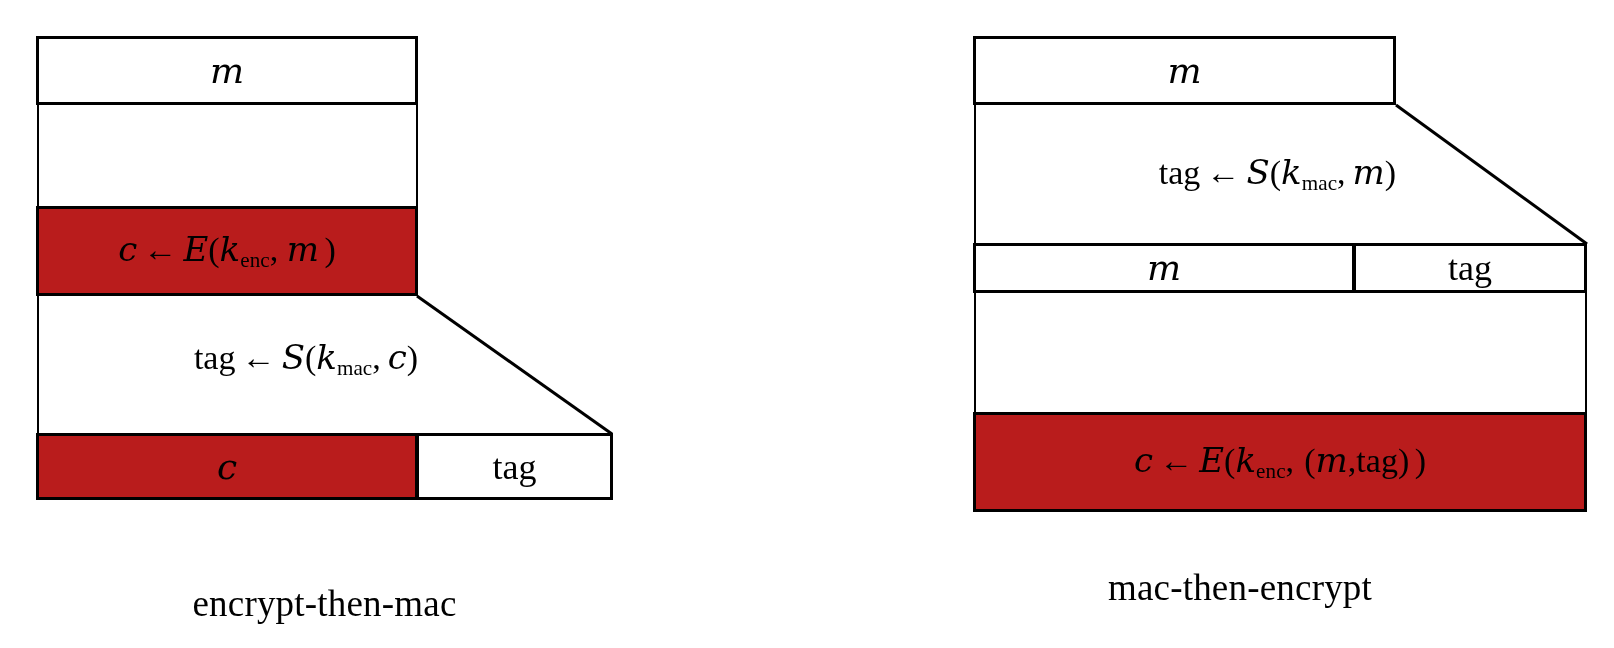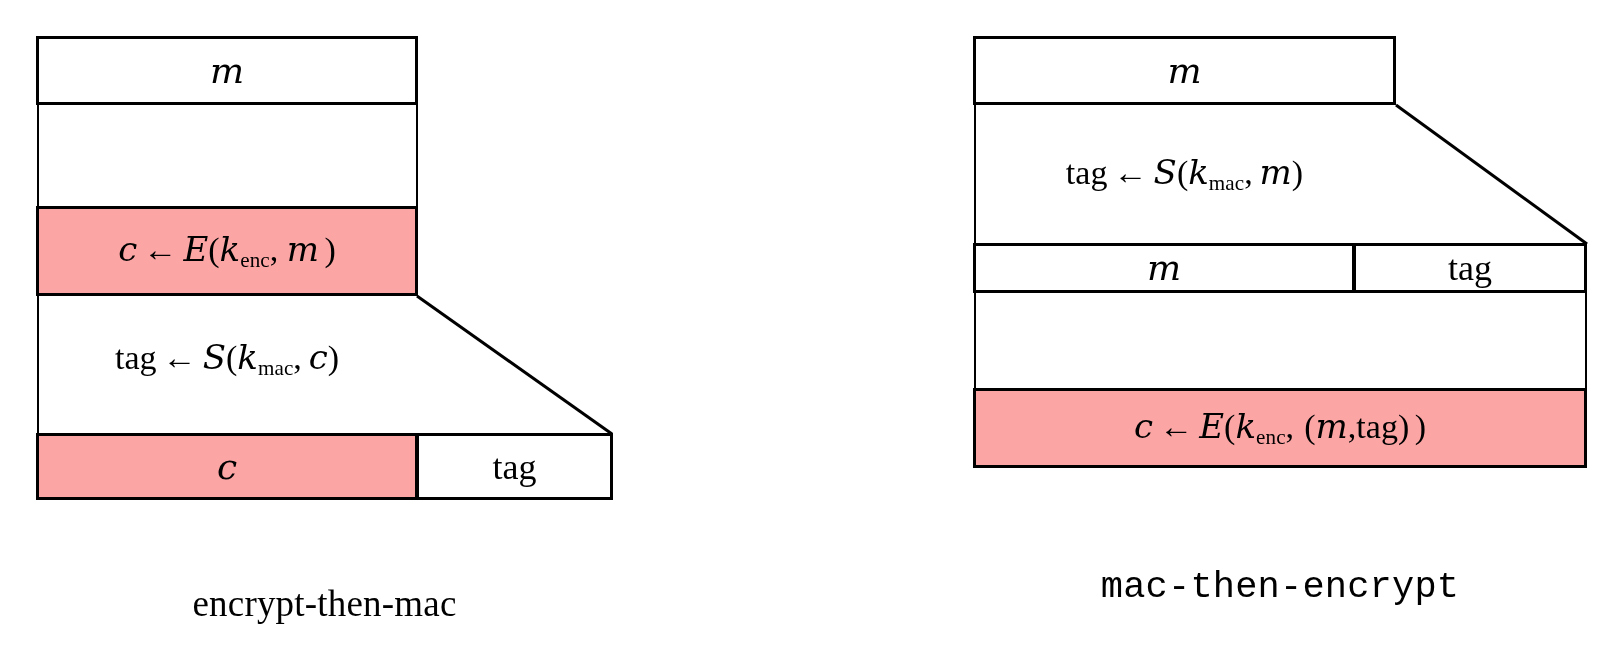--- a/index.html
+++ b/index.html
@@ -24,42 +24,42 @@
   .box {
     position: absolute;
     box-sizing: border-box;
     border: 3px solid #000000;
     background: #ffffff;
     display: flex;
     align-items: center;
     justify-content: center;
     overflow: visible;
   }
-  .box.gray { background: #fca5a5; }
+  .box.gray { background: #b91c1c; }
 
   
   .stem {
     position: absolute;
     width: 2px;
     background: #000000;
   }
 
   
   .diag {
     position: absolute;
     overflow: visible;
     pointer-events: none;
   }
 
   
   .gap-label {
     position: absolute;
     display: flex;
     align-items: center;
-    justify-content: center;
+    justify-content: flex-end;
     white-space: nowrap;
   }
 
   .caption {
     position: absolute;
     text-align: center;
     white-space: nowrap;
     font-size: 37px;
     letter-spacing: 0.2px;
   }
@@ -153,22 +153,22 @@
     <div class="box" style="left:973px; top:243px; width:382px; height:50px;">
       <span class="math big var">m</span>
     </div>
     <div class="box" style="left:1353px; top:243px; width:234px; height:50px;">
       <span class="math big rm">tag</span>
     </div>
 
     <div class="stem" style="left:974px; top:293px; height:119px;"></div>
     <div class="stem" style="left:1585px; top:293px; height:119px;"></div>
 
-    <div class="box gray" style="left:973px; top:388px; width:614px; height:80px;">
+    <div class="box gray" style="left:973px; top:412px; width:614px; height:100px;">
       <span class="math">
         <span class="var">c</span><span class="arrow">←</span><span class="var">E</span><span class="rm">(</span><span class="var">k</span><span class="sub">enc</span><span class="rm">,</span><span class="medsp"></span><span class="rm">(</span><span class="var">m</span><span class="rm">,</span><span class="rm">tag</span><span class="rm">)</span><span class="thinsp"></span><span class="rm">)</span>
       </span>
     </div>
 
-    <div class="caption" style="left:973px; top:566px; width:614px;font-family:Liberation Mono, monospace;">mac-then-encrypt</div>
+    <div class="caption" style="left:933px; top:566px; width:614px;">mac-then-encrypt</div>
   </div>
 
 </div>
 
 </body></html>

